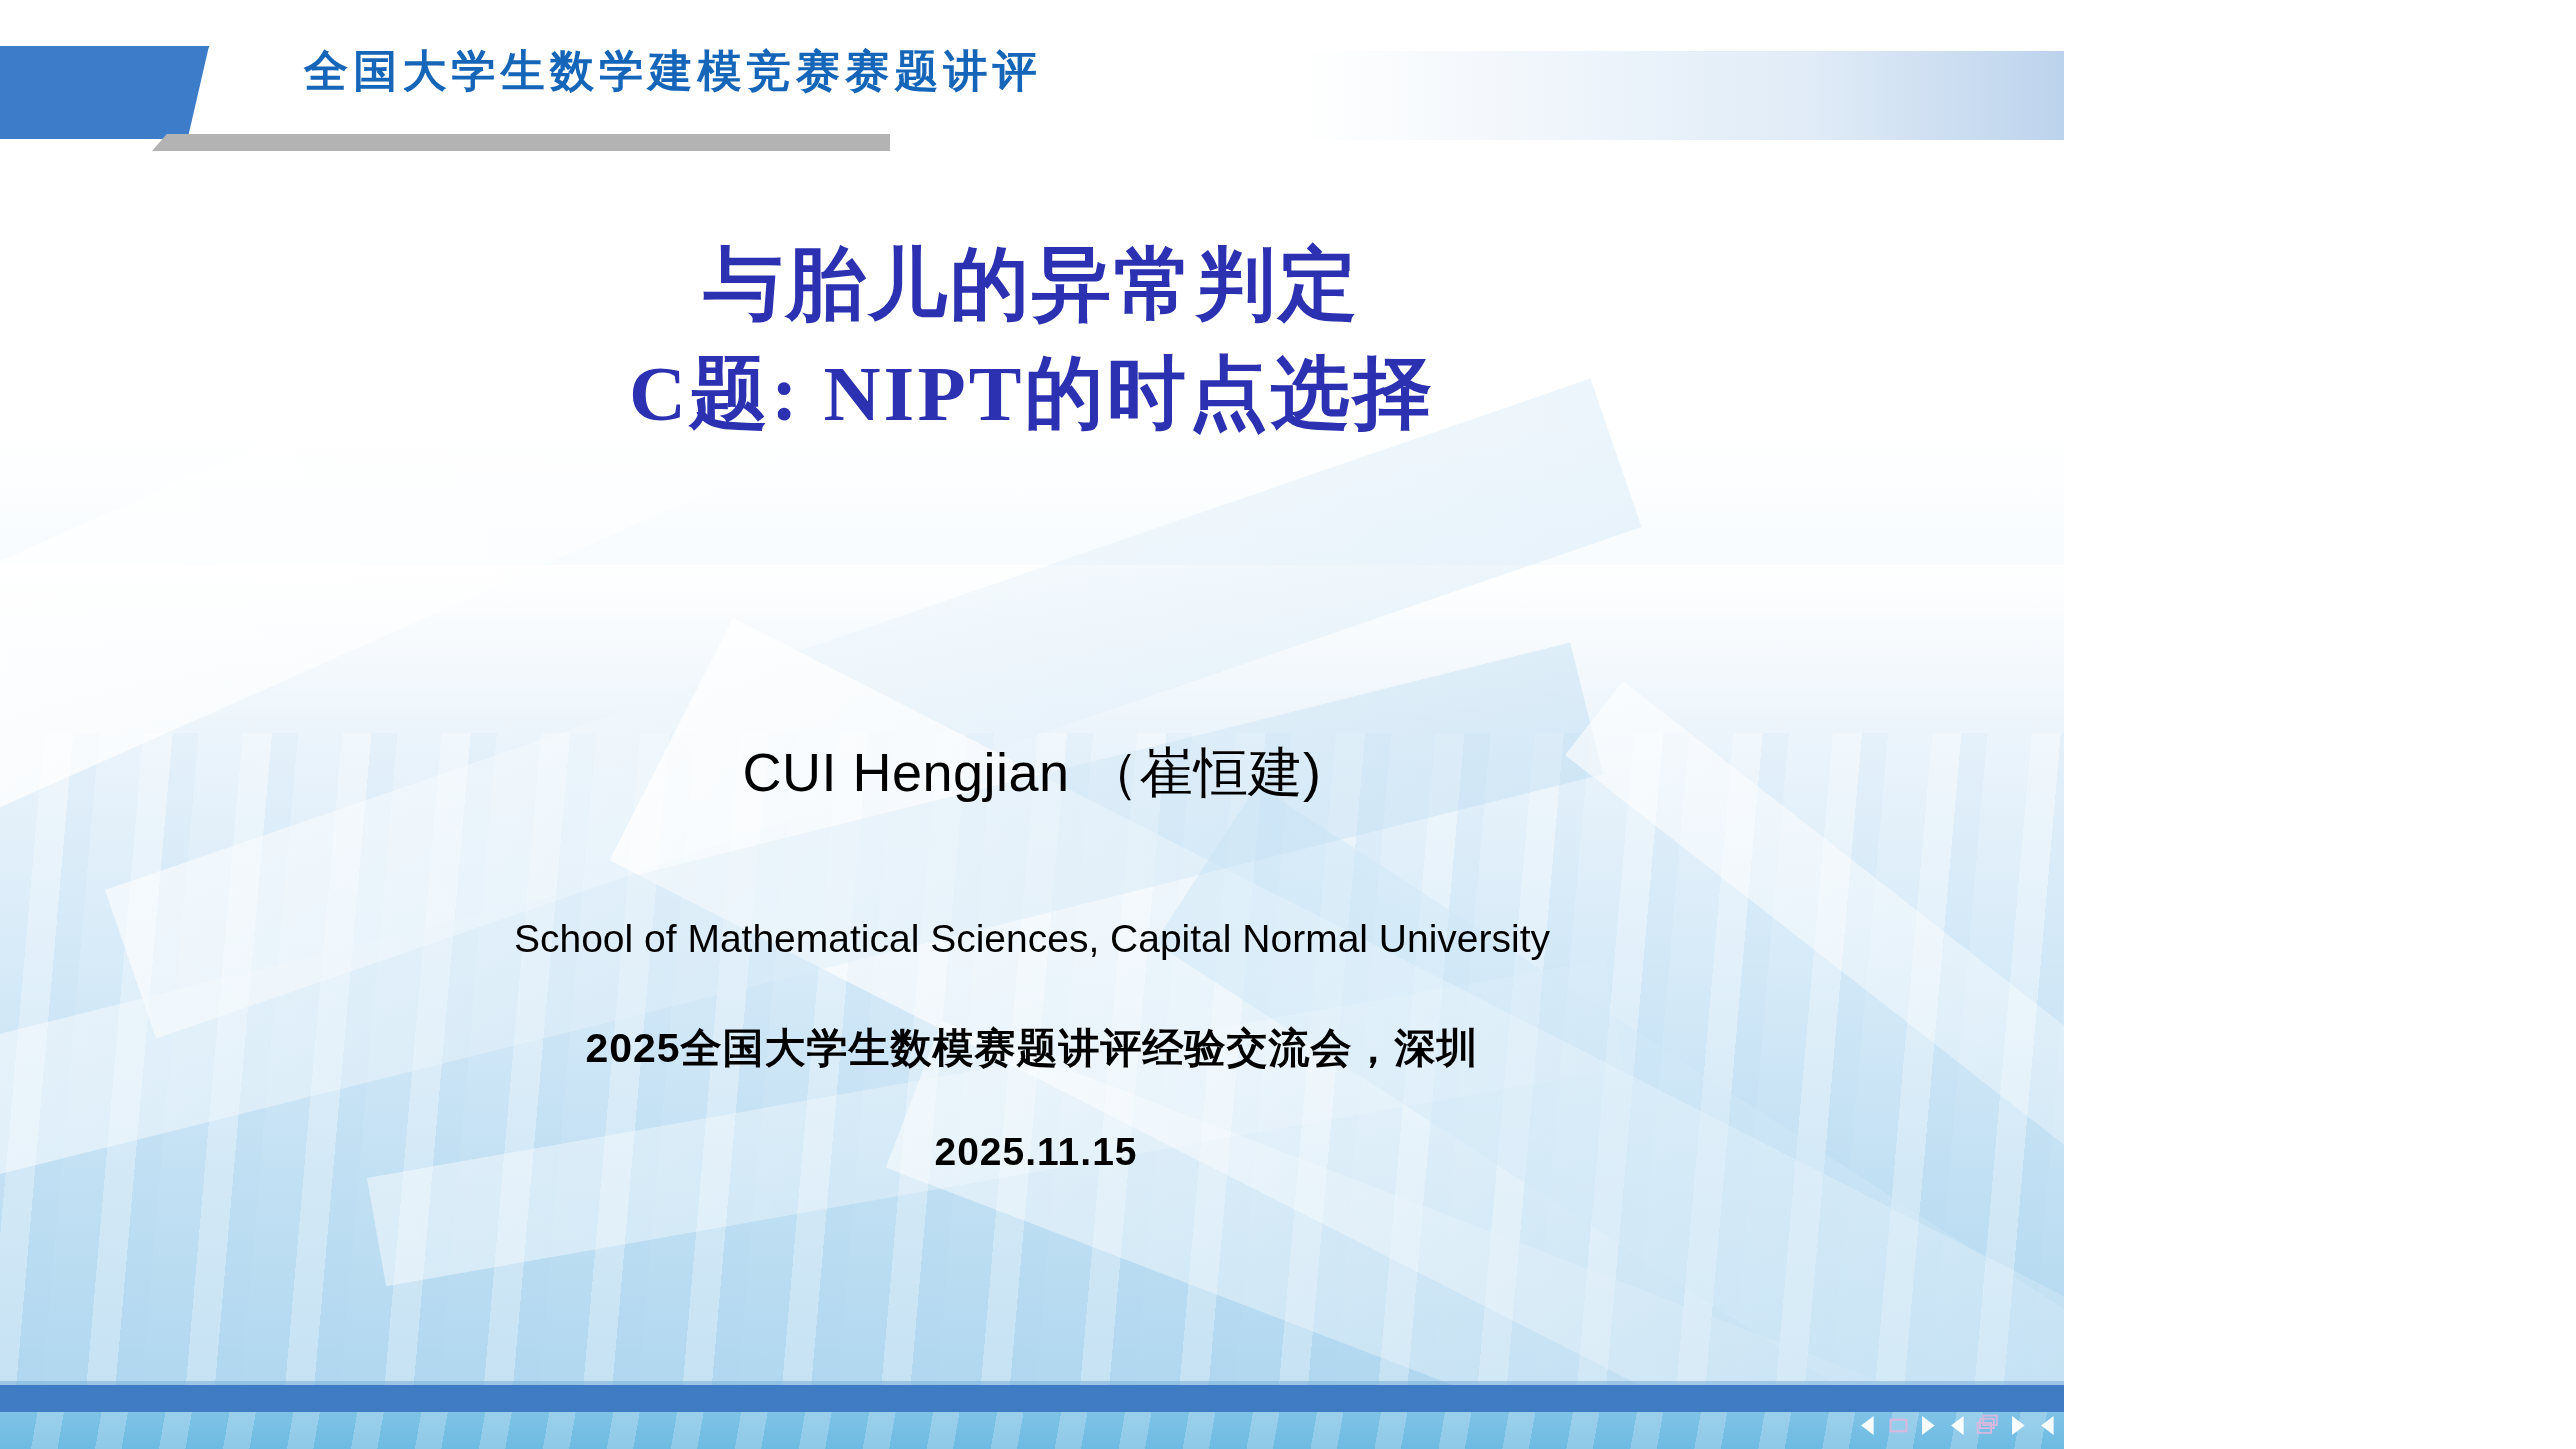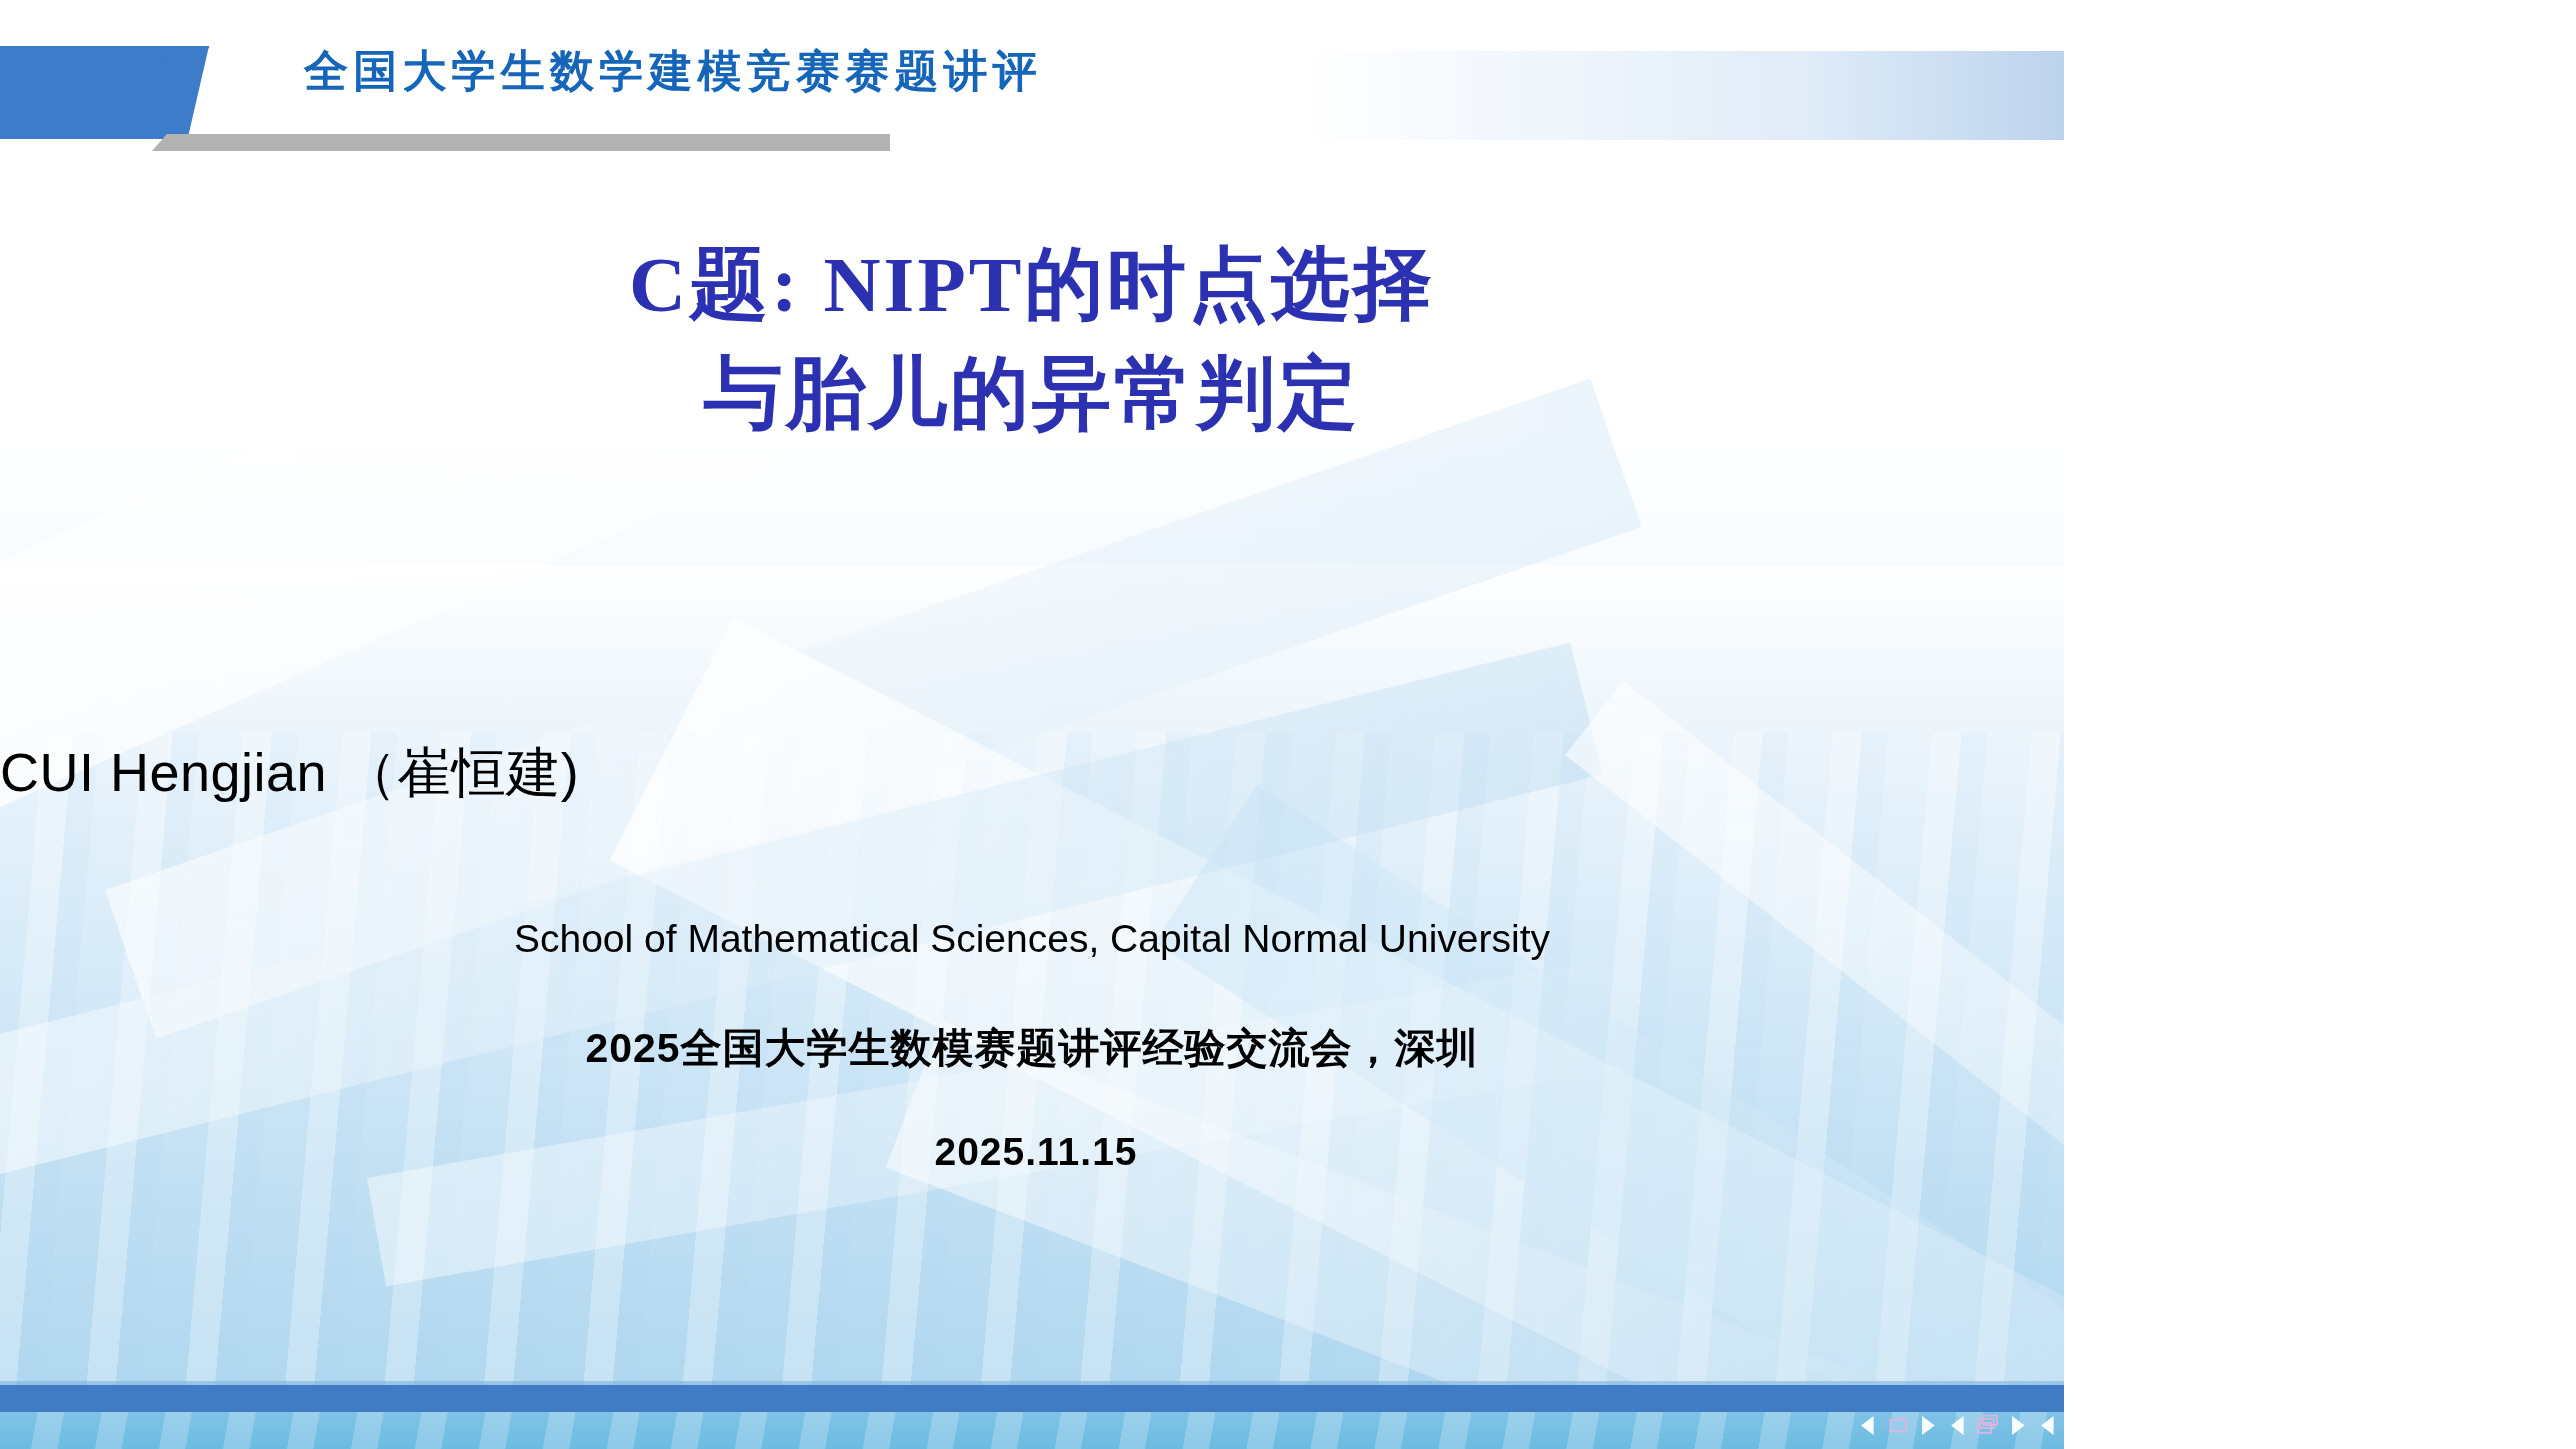--- a/index.html
+++ b/index.html
@@ -132,21 +132,21 @@
     font-family:"Liberation Serif","DejaVu Serif",serif;
     font-weight:bold;
     font-size:79px;
     line-height:1.38;
     letter-spacing:3.1px;
   }
   .title-main .ln{display:block;}
 
   .author{
     position:absolute;left:0;right:0;top:737px;
-    text-align:left;
+    text-align:center;
     color:#000000;
     font-size:54px;
     font-weight:normal;
     letter-spacing:0.5px;
   }
 
   .affil{
     position:absolute;left:0;right:0;top:917px;
     text-align:center;
     color:#000000;
@@ -255,22 +255,22 @@
       <text x="114" y="222" text-anchor="middle" font-family="Liberation Sans, sans-serif" font-size="40" font-weight="bold" fill="#1B8FA8" letter-spacing="1">CUMCM</text>
 
       <path id="arcPath" d="M30 228 A 96 86 0 0 0 198 228" fill="none"></path>
       <text font-family="Liberation Serif, serif" font-size="19" font-weight="bold" fill="#111111">
         <textPath href="#arcPath" startOffset="50%" text-anchor="middle">中国大学生数学建模竞赛</textPath>
       </text>
     </svg>
   </div>
 
   <div class="title-main">
+    <span class="ln">与胎儿的异常判定</span>
     <span class="ln">C题: NIPT的时点选择</span>
-    <span class="ln">与胎儿的异常判定</span>
   </div>
 
   <div class="author">CUI Hengjian （崔恒建)</div>
   <div class="affil">School of Mathematical Sciences, Capital Normal University</div>
   <div class="conf">2025全国大学生数模赛题讲评经验交流会，深圳</div>
   <div class="date">2025.11.15</div>
 
   <div class="watermark">
     <div class="wm-cn">中国大学生在线</div>
     <div class="wm-url">dxs.moe.gov.cn</div>

